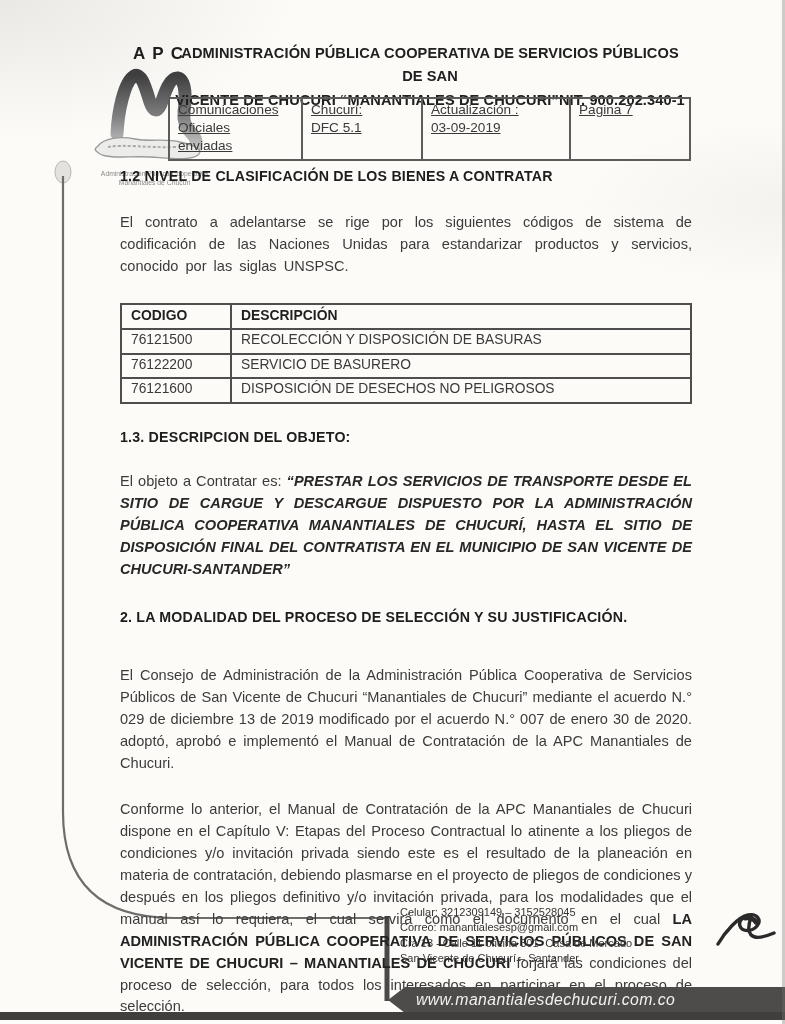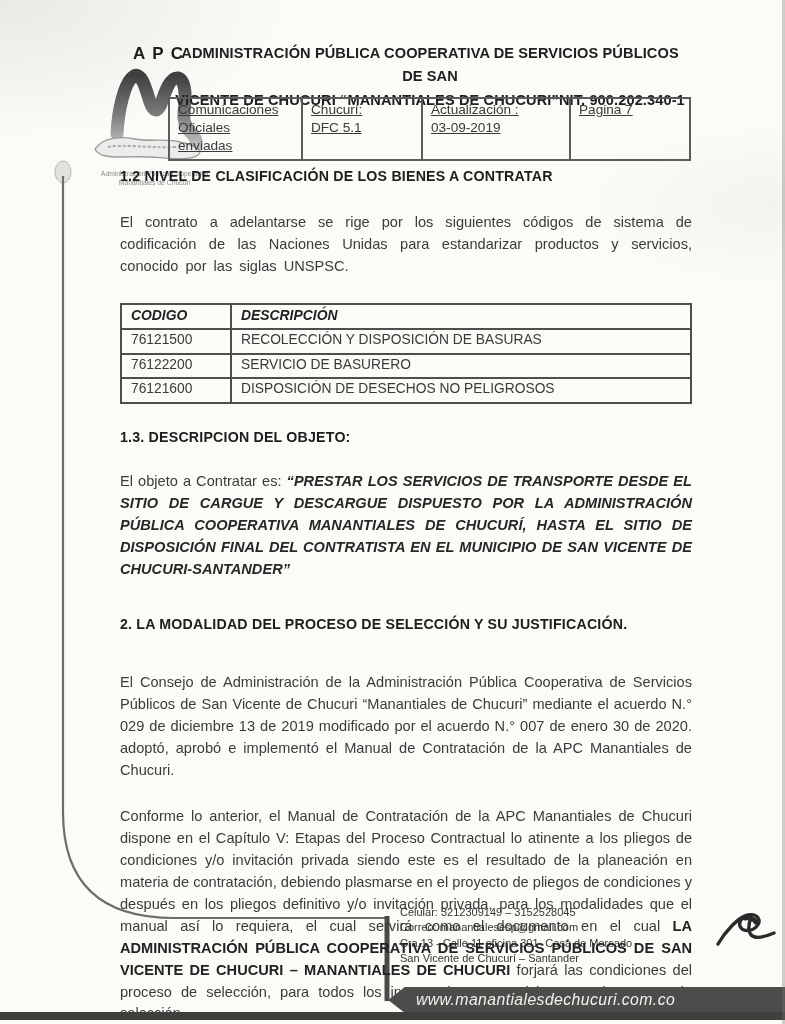--- a/index.html
+++ b/index.html
@@ -45,24 +45,24 @@
   .content {
     position:absolute; left:120px; top:166px; width:572px;
     font-size:14.6px; line-height:1.5; color:#3b3b3b;
   }
   .content h3 { font-size:14.2px; color:#1d1d1d; letter-spacing:0.2px; }
   .content p { text-align:justify; }
   .h-12 { margin-bottom:25px; }
   .p-unspsc { margin-bottom:25px; word-spacing:3px; }
   .codes-table { width:100%; border-collapse:collapse; font-size:13.8px; margin-bottom:23px; color:#3a3a3a; }
   .codes-table th, .codes-table td { border:2px solid #4e4e4e; padding:0px 9px 2px 9px; text-align:left; }
-  .codes-table th { font-size:13.9px; color:#1f1f1f;font-style:italic; }
+  .codes-table th { font-size:13.9px; color:#1f1f1f; }
   .codes-table .col-code { width:110px; }
   .h-13 { margin-bottom:23px; }
-  .p-objeto { margin-bottom:33px; }
+  .p-objeto { margin-bottom:26px; }
   .p-objeto .quote { font-weight:bold; font-style:italic; color:#272727; }
   .h-2 { margin-bottom:37px; }
   .p-consejo { margin-bottom:25px; }
   .p-conforme .bold { font-weight:bold; color:#222; }
 
   
   .contact {
     position:absolute; left:400px; top:905px; width:320px;
     font-size:11px; line-height:1.4; color:#343434;
   }

